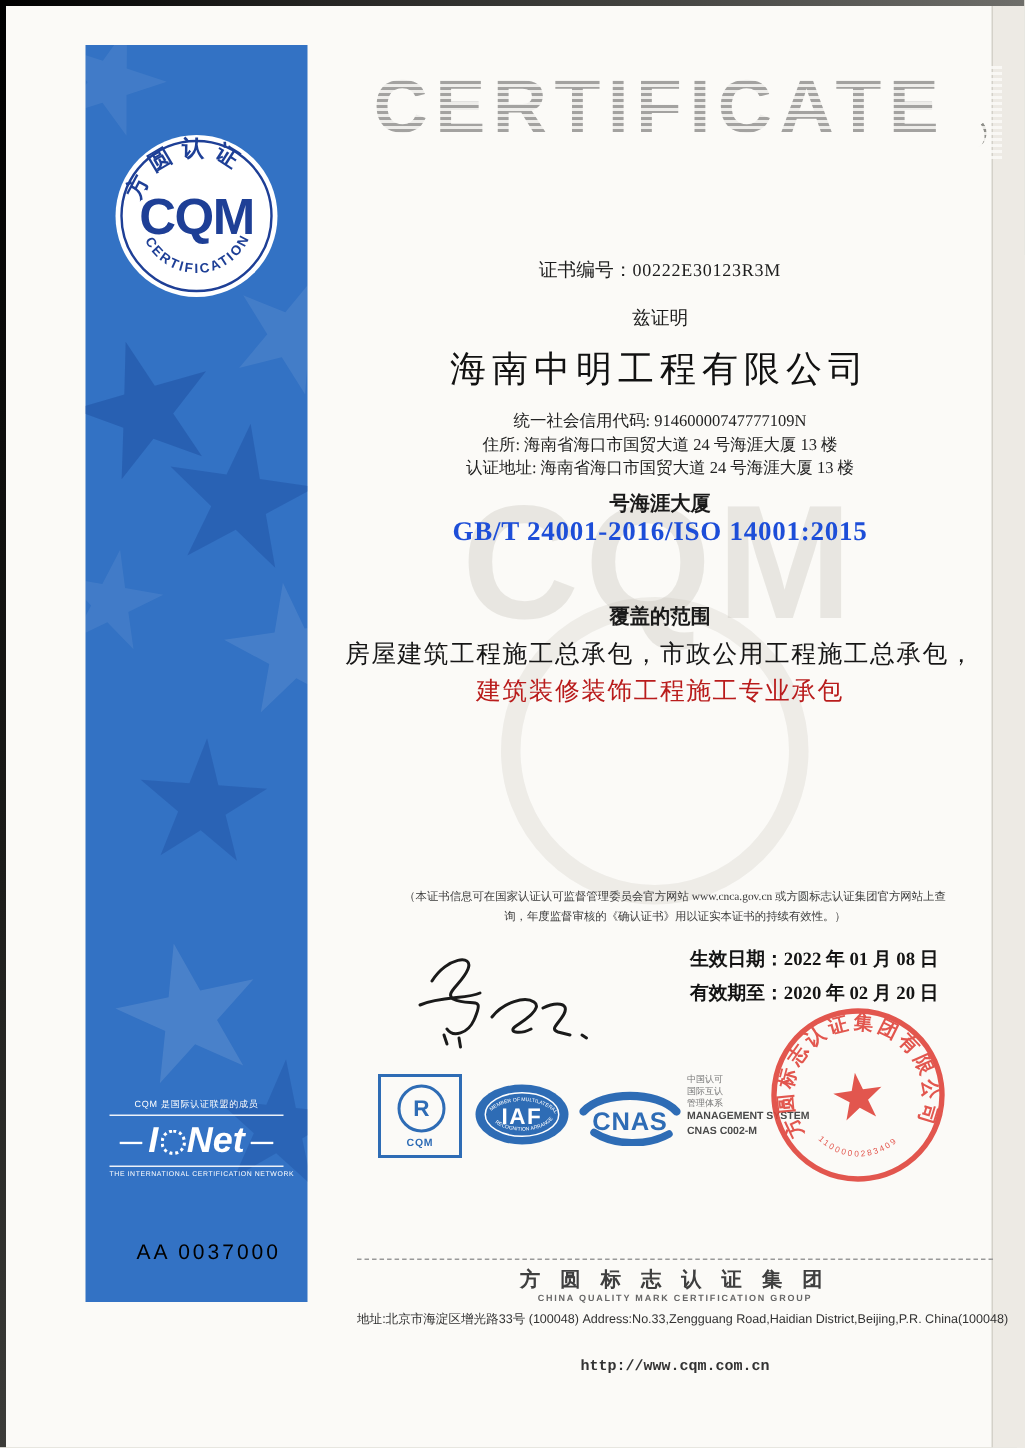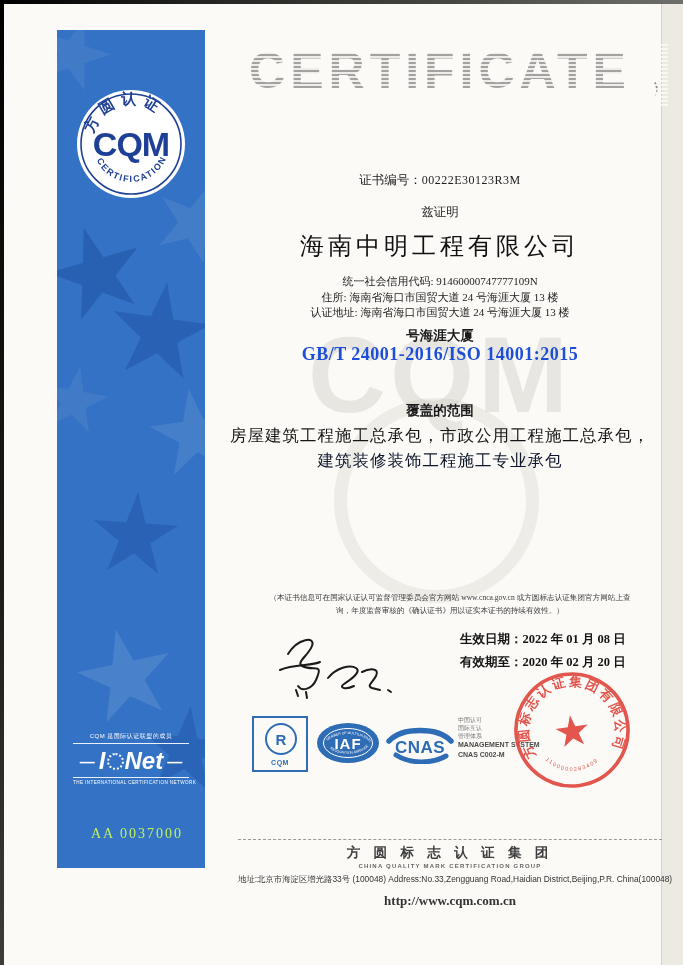--- a/index.html
+++ b/index.html
@@ -43,22 +43,22 @@
     font-family:"Liberation Sans","DejaVu Sans",sans-serif; }
   .iqnet-top { font-size:6px; letter-spacing:0.5px; border-bottom:1px solid rgba(255,255,255,0.9);
     padding-bottom:2px; margin-bottom:3px; white-space:nowrap; }
   .iqnet-mid { display:flex; align-items:center; justify-content:center; gap:4px; height:28px; }
   .iqnet-dash { font-size:15px; font-weight:bold; line-height:1; }
   .iqnet-word { font-size:24px; font-weight:bold; font-style:italic; display:flex; align-items:center; }
   .iqnet-ring { display:inline-block; width:17px; height:17px; border:2px dotted #fff; border-radius:50%; margin:0 1px; }
   .iqnet-bottom { font-size:4.6px; letter-spacing:0.4px; border-top:1px solid rgba(255,255,255,0.9);
     padding-top:2px; margin-top:2px; white-space:nowrap; }
 
-  .serial { position:absolute; left:34px; top:796px; font-family:Liberation Serif, serif;
-    font-size:14px; letter-spacing:2px; color:#bef264; }
+  .serial { position:absolute; left:34px; top:796px; font-family:Liberation Sans, sans-serif;
+    font-size:14px; letter-spacing:2px; color:#000000; }
 
   
   .banner { position:absolute; left:212px; top:42px; width:456px; height:64px; text-align:center;
     font-family:"Liberation Sans","DejaVu Sans",sans-serif; font-weight:bold; font-size:50px;
     letter-spacing:5px; color:#a3a2a0; }
   .banner .stripes { position:absolute; inset:0; pointer-events:none;
     background:repeating-linear-gradient(180deg, rgba(251,250,247,0) 0 2px, rgba(251,250,247,0.85) 2px 4px); }
 
   .doc-title { position:absolute; left:210px; top:116px; width:460px; text-align:center;
     font-family:"Liberation Sans","DejaVu Sans",sans-serif; font-weight:bold; font-size:25px;
@@ -76,21 +76,21 @@
   .conform { position:absolute; left:210px; top:327px; width:460px; text-align:center;
     font-size:13.5px; font-weight:600; color:#1a1a1a; }
   .standard { position:absolute; left:210px; top:344px; width:460px; text-align:center;
     font-size:18px; font-weight:bold; color:#1d4ed8; letter-spacing:0.5px; }
 
   .scope-label { position:absolute; left:210px; top:402px; width:460px; text-align:center;
     font-size:13.5px; font-weight:600; color:#1a1a1a; }
   .scope-line1 { position:absolute; left:200px; top:425px; width:480px; text-align:center;
     font-size:16.5px; letter-spacing:1px; color:#161616; }
   .scope-line2 { position:absolute; left:210px; top:450px; width:460px; text-align:center;
-    font-size:16.5px; letter-spacing:1px; color:#0f172a; }
+    font-size:16.5px; letter-spacing:1px; color:#b91c1c; }
 
   .fineprint { position:absolute; left:238px; top:591px; width:424px; text-align:center;
     font-size:7.6px; line-height:13px; color:#3a3a3a; }
 
   .signature { position:absolute; left:272px; top:628px; }
 
   .dates { position:absolute; left:460px; top:628px; font-size:12.5px; font-weight:600;
     line-height:23px; color:#141414; white-space:nowrap; }
   .dates .v { font-weight:600; }
 
@@ -107,21 +107,21 @@
   .cnas-text { position:absolute; left:208px; top:2px; font-family:"Liberation Sans","DejaVu Sans",sans-serif;
     color:#777; font-size:6px; line-height:8px; white-space:nowrap; }
   .cnas-text .en { color:#4a4a4a; font-weight:bold; font-size:7px; line-height:10px; }
 
   .footer { position:absolute; left:238px; top:839px; width:424px; text-align:center; }
   .dash-line { border-top:1px dashed #999; margin-bottom:4px; }
   .group-cn { font-size:13.5px; font-weight:bold; letter-spacing:5px; color:#3f3f3f; }
   .group-en { font-family:"Liberation Sans","DejaVu Sans",sans-serif; font-size:6px; font-weight:bold;
     letter-spacing:1.2px; color:#666; margin-top:1px; }
   .footer-address { font-family:"Liberation Sans","DejaVu Sans",sans-serif; font-size:8.4px; color:#333; margin-top:5px; white-space:nowrap; }
-  .footer-web { font-family:Liberation Serif, serif; font-size:13px; font-weight:bold; color:#333; margin-top:8px; }
+  .footer-web { font-family:Liberation Mono, monospace; font-size:10px; font-weight:bold; color:#333; margin-top:21px; }
 </style>
 </head>
 <body>
 
 <div class="page">
 
   <div class="edge-top"></div>
   <div class="edge-left"></div>
   <div class="right-strip"></div>
   <div class="crease"></div>

